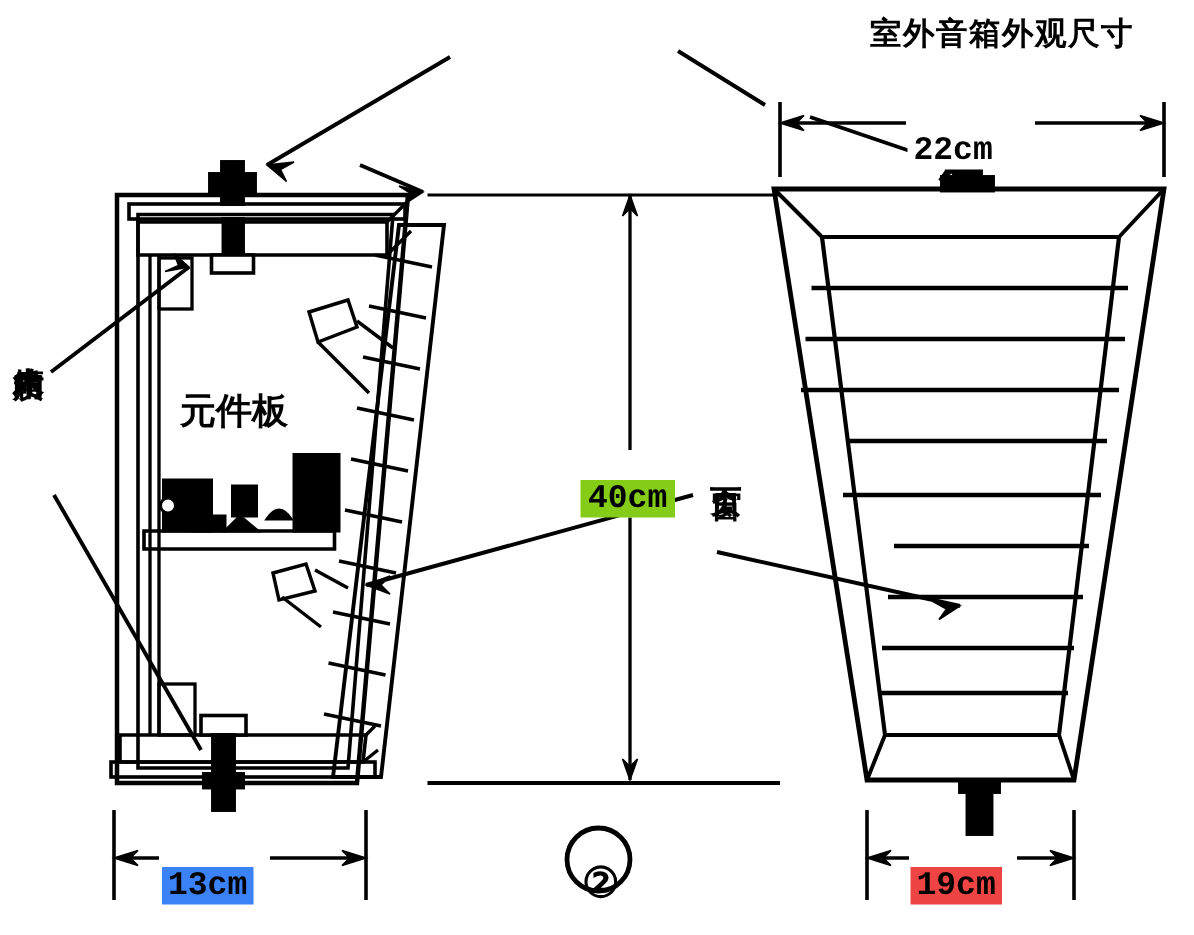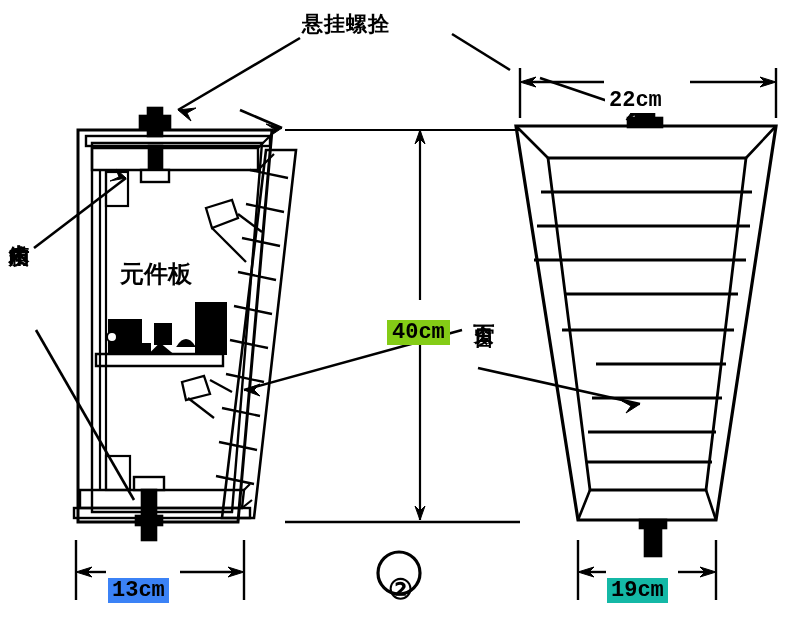--- a/index.html
+++ b/index.html
@@ -185,33 +185,33 @@
         <path d="M640 404 l-18 -3 l9 5 l-5 7 z" fill="#000" stroke-width="1"></path>
 
         <path d="M540 78 L640 112"></path>
         <path d="M640 112 l-18 -4 l9 5 l-5 7 z" fill="#000" stroke-width="1"></path>
       </g>
 
       <circle cx="399" cy="573" r="21" stroke-width="3.2" fill="none"></circle>
     </g>
   </svg>
 
-  <div class="lbl cjk" style="left:302px;top:10px;font-size:21px;letter-spacing:1px;">悬挂螺拴</div>
-
-
+
+
+  <div class="lbl cjk" style="left:580px;top:8px;font-size:21px;letter-spacing:1px;">室外音箱外观尺寸</div>
 
   <div class="lbl cjk vert" style="left:8px;top:228px;font-size:21px;height:150px;">木质内箱</div>
 
   <div class="lbl cjk" style="left:120px;top:258px;font-size:24px;">元件板</div>
 
   <div class="lbl cjk vert" style="left:473px;top:308px;font-size:21px;height:115px;">百页窗</div>
 
   <div class="lbl dim" style="left:387px;top:300px;font-size:22px;background:#84cc16;padding:0 5px;">40cm</div>
 
   <div class="lbl dim" style="left:605px;top:68px;font-size:22px;background:#fff;padding:0 4px;">22cm</div>
 
   <div class="lbl dim" style="left:108px;top:558px;font-size:22px;background:#3b82f6;padding:0 4px;">13cm</div>
 
-  <div class="lbl dim" style="left:607px;top:558px;font-size:22px;background:#14b8a6;padding:0 4px;">19cm</div>
+  <div class="lbl dim" style="left:607px;top:558px;font-size:22px;background:#ef4444;padding:0 4px;">19cm</div>
 
   <div class="lbl dim" style="left:388px;top:557px;font-size:28px;line-height:30px;">②</div>
 
 </div>
 
 </body></html>

